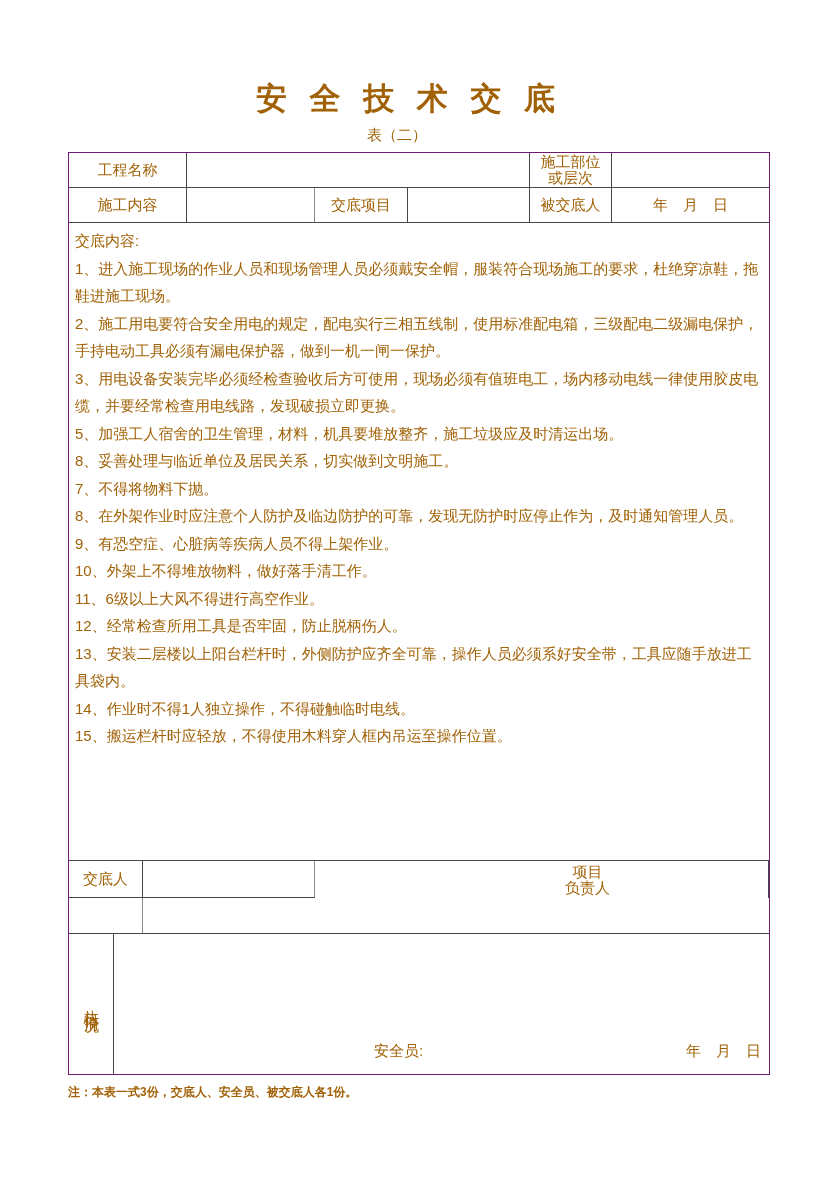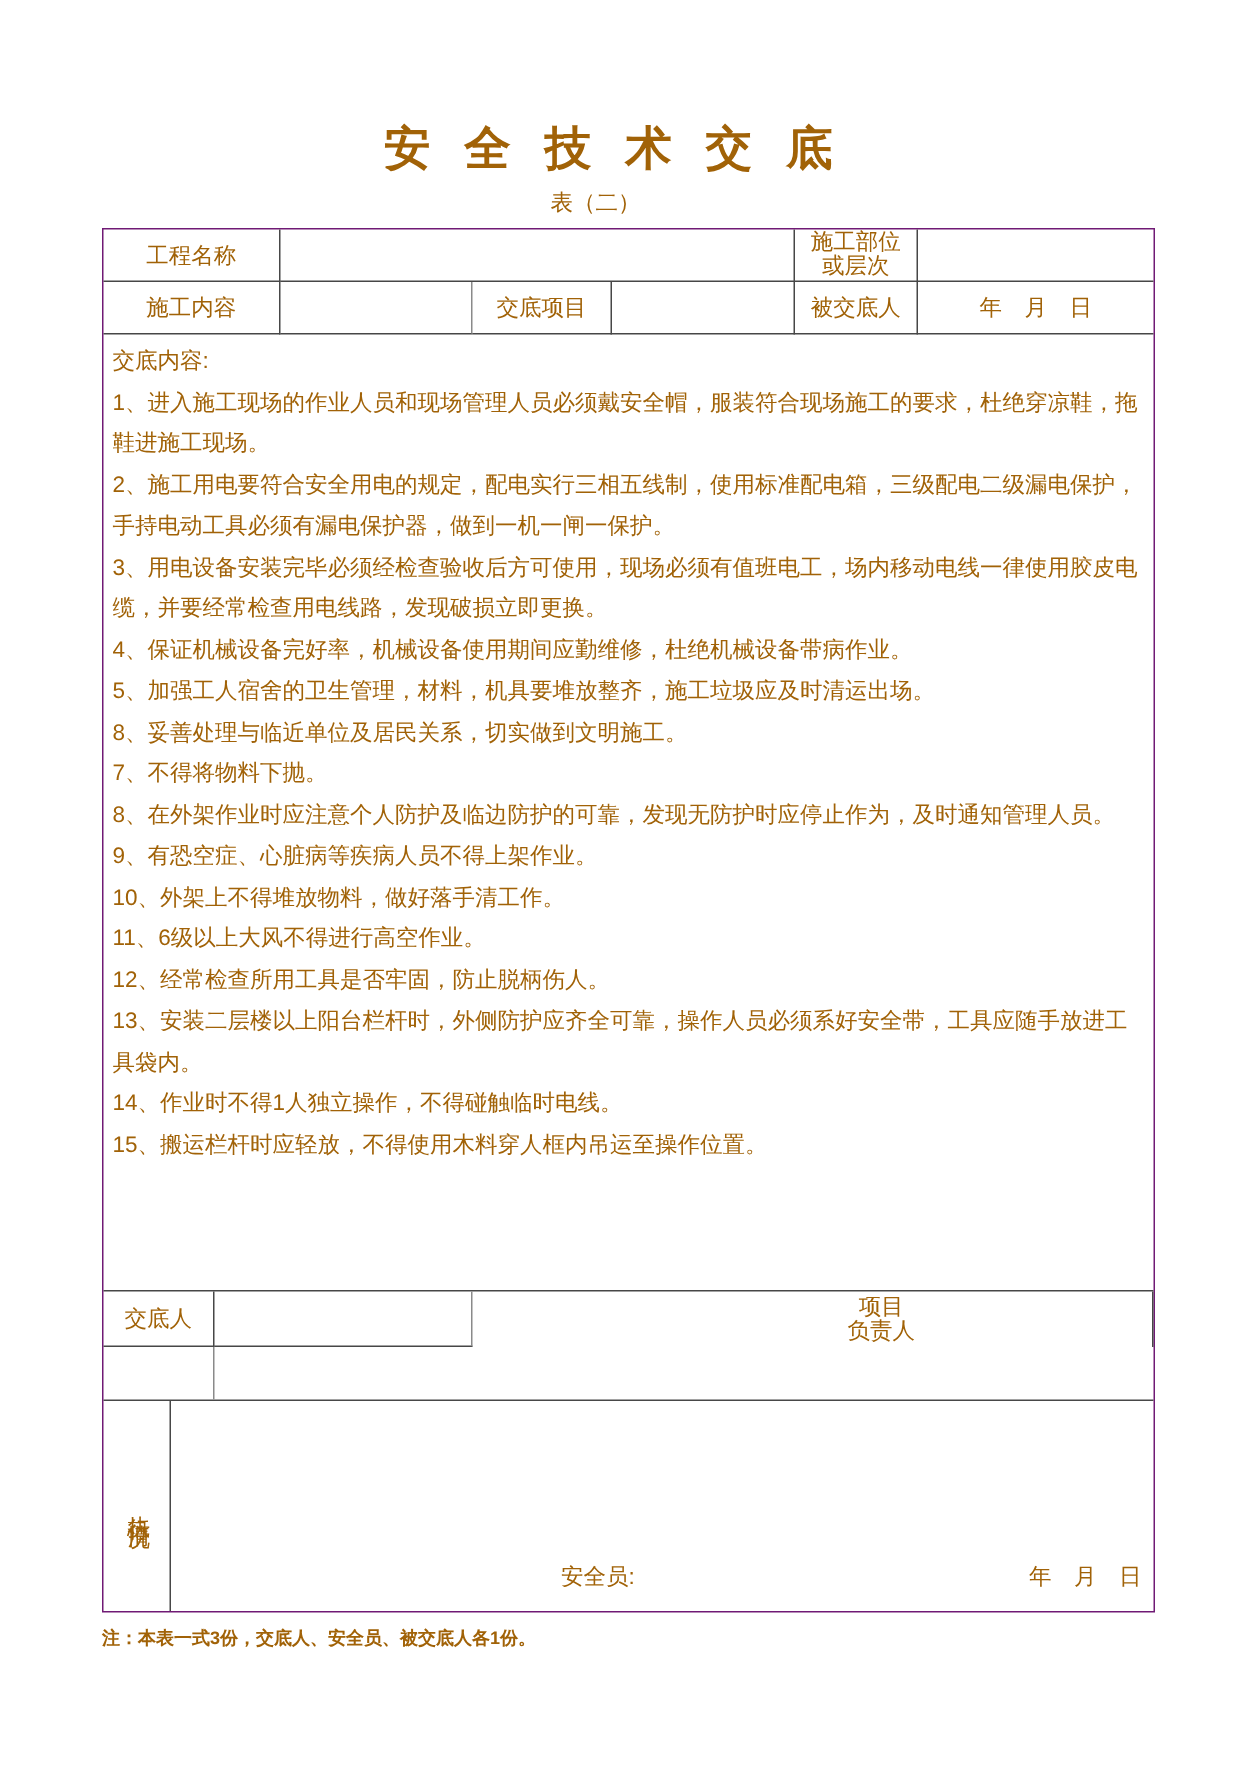--- a/index.html
+++ b/index.html
@@ -77,21 +77,20 @@
       <div class="cell br bb">被交底人</div>
       <div class="cell bb datecell">年　月　日</div>
     </div>
 
     <div class="content-cell">
       <p>交底内容:</p>
       <div>
           <p>1、进入施工现场的作业人员和现场管理人员必须戴安全帽，服装符合现场施工的要求，杜绝穿凉鞋，拖鞋进施工现场。</p>
           <p>2、施工用电要符合安全用电的规定，配电实行三相五线制，使用标准配电箱，三级配电二级漏电保护，手持电动工具必须有漏电保护器，做到一机一闸一保护。</p>
           <p>3、用电设备安装完毕必须经检查验收后方可使用，现场必须有值班电工，场内移动电线一律使用胶皮电缆，并要经常检查用电线路，发现破损立即更换。</p>
-          <p>4、保证机械设备完好率，机械设备使用期间应勤维修，杜绝机械设备带病作业。</p>
           <p>5、加强工人宿舍的卫生管理，材料，机具要堆放整齐，施工垃圾应及时清运出场。</p>
           <p>8、妥善处理与临近单位及居民关系，切实做到文明施工。</p>
           <p>7、不得将物料下抛。</p>
           <p>8、在外架作业时应注意个人防护及临边防护的可靠，发现无防护时应停止作为，及时通知管理人员。</p>
           <p>9、有恐空症、心脏病等疾病人员不得上架作业。</p>
           <p>10、外架上不得堆放物料，做好落手清工作。</p>
           <p>11、6级以上大风不得进行高空作业。</p>
           <p>12、经常检查所用工具是否牢固，防止脱柄伤人。</p>
           <p>13、安装二层楼以上阳台栏杆时，外侧防护应齐全可靠，操作人员必须系好安全带，工具应随手放进工具袋内。</p>
           <p>14、作业时不得1人独立操作，不得碰触临时电线。</p>

